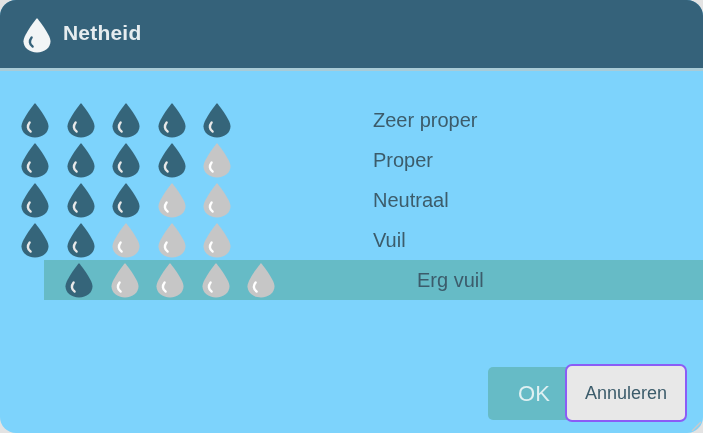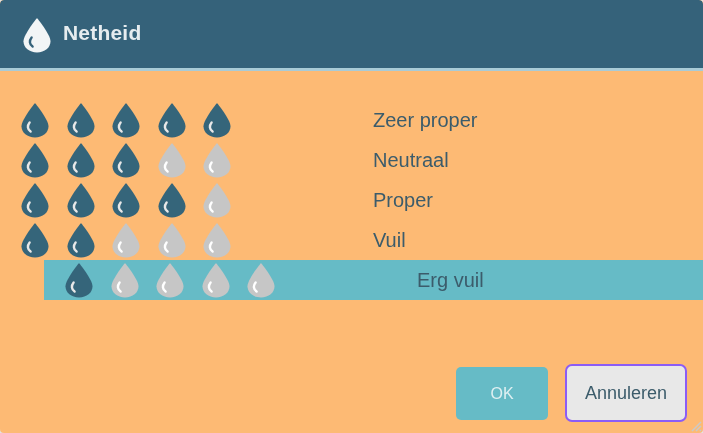--- a/index.html
+++ b/index.html
@@ -10,22 +10,22 @@
     overflow: hidden;
     background: #e3e3e3;
     font-family: "Liberation Sans", sans-serif;
   }
 
   #dialog-window {
     position: absolute;
     left: 0; top: 0;
     width: 703px;
     height: 433px;
-    background: #fdba74;
-    border-radius: 4px;
+    background: #7dd3fc;
+    border-radius: 16px;
     overflow: hidden;
   }
 
   
   #title-bar {
     position: absolute;
     left: 0; top: 0;
     width: 703px;
     height: 68px;
     background: #35627a;
@@ -102,27 +102,27 @@
 
   
   #button-bar {
     position: absolute;
     left: 0; top: 360px;
     width: 703px;
     height: 73px;
   }
   #ok-button {
     position: absolute;
-    left: 456px; top: 7px;
+    left: 488px; top: 7px;
     width: 92px; height: 53px;
     background: #66bbc6;
     border: none;
     border-radius: 5px;
     color: #dff0f2;
-    font-size: 16px;
+    font-size: 22px;
     font-family: "Liberation Sans", sans-serif;
     cursor: pointer;
   }
   #cancel-button {
     position: absolute;
     left: 565px; top: 4px;
     width: 122px; height: 58px;
     background: #e8e8e8;
     border: 2px solid #8b5cf6;
     border-radius: 7px;
@@ -208,69 +208,69 @@
               </svg>
             </span>
             <span class="droplet-cell">
               <svg class="drop" viewBox="0 0 30 36">
                 <path d="M15 1 C15 1 28.5 17.5 28.5 24.3 C28.5 30.9 22.6 35.4 15 35.4 C7.4 35.4 1.5 30.9 1.5 24.3 C1.5 17.5 15 1 15 1 Z" fill="#35657a"></path>
                 <path d="M9.6 20.4 C7.0 23.6 7.4 27.6 10.6 29.6" fill="none" stroke="#e8e8e8" stroke-width="2.4" stroke-linecap="round"></path>
               </svg>
             </span>
             <span class="droplet-cell">
               <svg class="drop" viewBox="0 0 30 36">
+                <path d="M15 1 C15 1 28.5 17.5 28.5 24.3 C28.5 30.9 22.6 35.4 15 35.4 C7.4 35.4 1.5 30.9 1.5 24.3 C1.5 17.5 15 1 15 1 Z" fill="#35657a"></path>
+                <path d="M9.6 20.4 C7.0 23.6 7.4 27.6 10.6 29.6" fill="none" stroke="#e8e8e8" stroke-width="2.4" stroke-linecap="round"></path>
+              </svg>
+            </span>
+            <span class="droplet-cell">
+              <svg class="drop" viewBox="0 0 30 36">
+                <path d="M15 1 C15 1 28.5 17.5 28.5 24.3 C28.5 30.9 22.6 35.4 15 35.4 C7.4 35.4 1.5 30.9 1.5 24.3 C1.5 17.5 15 1 15 1 Z" fill="#c6c6c6"></path>
+                <path d="M9.6 20.4 C7.0 23.6 7.4 27.6 10.6 29.6" fill="none" stroke="#ffffff" stroke-width="2.4" stroke-linecap="round"></path>
+              </svg>
+            </span>
+          </div>
+          <span class="option-label">Proper</span>
+        </div>
+      </div>
+      <div class="option-row">
+        <div class="row-inner">
+          <div class="droplets">
+            <span class="droplet-cell">
+              <svg class="drop" viewBox="0 0 30 36">
+                <path d="M15 1 C15 1 28.5 17.5 28.5 24.3 C28.5 30.9 22.6 35.4 15 35.4 C7.4 35.4 1.5 30.9 1.5 24.3 C1.5 17.5 15 1 15 1 Z" fill="#35657a"></path>
+                <path d="M9.6 20.4 C7.0 23.6 7.4 27.6 10.6 29.6" fill="none" stroke="#e8e8e8" stroke-width="2.4" stroke-linecap="round"></path>
+              </svg>
+            </span>
+            <span class="droplet-cell">
+              <svg class="drop" viewBox="0 0 30 36">
+                <path d="M15 1 C15 1 28.5 17.5 28.5 24.3 C28.5 30.9 22.6 35.4 15 35.4 C7.4 35.4 1.5 30.9 1.5 24.3 C1.5 17.5 15 1 15 1 Z" fill="#35657a"></path>
+                <path d="M9.6 20.4 C7.0 23.6 7.4 27.6 10.6 29.6" fill="none" stroke="#e8e8e8" stroke-width="2.4" stroke-linecap="round"></path>
+              </svg>
+            </span>
+            <span class="droplet-cell">
+              <svg class="drop" viewBox="0 0 30 36">
+                <path d="M15 1 C15 1 28.5 17.5 28.5 24.3 C28.5 30.9 22.6 35.4 15 35.4 C7.4 35.4 1.5 30.9 1.5 24.3 C1.5 17.5 15 1 15 1 Z" fill="#35657a"></path>
+                <path d="M9.6 20.4 C7.0 23.6 7.4 27.6 10.6 29.6" fill="none" stroke="#e8e8e8" stroke-width="2.4" stroke-linecap="round"></path>
+              </svg>
+            </span>
+            <span class="droplet-cell">
+              <svg class="drop" viewBox="0 0 30 36">
                 <path d="M15 1 C15 1 28.5 17.5 28.5 24.3 C28.5 30.9 22.6 35.4 15 35.4 C7.4 35.4 1.5 30.9 1.5 24.3 C1.5 17.5 15 1 15 1 Z" fill="#c6c6c6"></path>
                 <path d="M9.6 20.4 C7.0 23.6 7.4 27.6 10.6 29.6" fill="none" stroke="#ffffff" stroke-width="2.4" stroke-linecap="round"></path>
               </svg>
             </span>
             <span class="droplet-cell">
               <svg class="drop" viewBox="0 0 30 36">
                 <path d="M15 1 C15 1 28.5 17.5 28.5 24.3 C28.5 30.9 22.6 35.4 15 35.4 C7.4 35.4 1.5 30.9 1.5 24.3 C1.5 17.5 15 1 15 1 Z" fill="#c6c6c6"></path>
                 <path d="M9.6 20.4 C7.0 23.6 7.4 27.6 10.6 29.6" fill="none" stroke="#ffffff" stroke-width="2.4" stroke-linecap="round"></path>
               </svg>
             </span>
           </div>
           <span class="option-label">Neutraal</span>
-        </div>
-      </div>
-      <div class="option-row">
-        <div class="row-inner">
-          <div class="droplets">
-            <span class="droplet-cell">
-              <svg class="drop" viewBox="0 0 30 36">
-                <path d="M15 1 C15 1 28.5 17.5 28.5 24.3 C28.5 30.9 22.6 35.4 15 35.4 C7.4 35.4 1.5 30.9 1.5 24.3 C1.5 17.5 15 1 15 1 Z" fill="#35657a"></path>
-                <path d="M9.6 20.4 C7.0 23.6 7.4 27.6 10.6 29.6" fill="none" stroke="#e8e8e8" stroke-width="2.4" stroke-linecap="round"></path>
-              </svg>
-            </span>
-            <span class="droplet-cell">
-              <svg class="drop" viewBox="0 0 30 36">
-                <path d="M15 1 C15 1 28.5 17.5 28.5 24.3 C28.5 30.9 22.6 35.4 15 35.4 C7.4 35.4 1.5 30.9 1.5 24.3 C1.5 17.5 15 1 15 1 Z" fill="#35657a"></path>
-                <path d="M9.6 20.4 C7.0 23.6 7.4 27.6 10.6 29.6" fill="none" stroke="#e8e8e8" stroke-width="2.4" stroke-linecap="round"></path>
-              </svg>
-            </span>
-            <span class="droplet-cell">
-              <svg class="drop" viewBox="0 0 30 36">
-                <path d="M15 1 C15 1 28.5 17.5 28.5 24.3 C28.5 30.9 22.6 35.4 15 35.4 C7.4 35.4 1.5 30.9 1.5 24.3 C1.5 17.5 15 1 15 1 Z" fill="#35657a"></path>
-                <path d="M9.6 20.4 C7.0 23.6 7.4 27.6 10.6 29.6" fill="none" stroke="#e8e8e8" stroke-width="2.4" stroke-linecap="round"></path>
-              </svg>
-            </span>
-            <span class="droplet-cell">
-              <svg class="drop" viewBox="0 0 30 36">
-                <path d="M15 1 C15 1 28.5 17.5 28.5 24.3 C28.5 30.9 22.6 35.4 15 35.4 C7.4 35.4 1.5 30.9 1.5 24.3 C1.5 17.5 15 1 15 1 Z" fill="#35657a"></path>
-                <path d="M9.6 20.4 C7.0 23.6 7.4 27.6 10.6 29.6" fill="none" stroke="#e8e8e8" stroke-width="2.4" stroke-linecap="round"></path>
-              </svg>
-            </span>
-            <span class="droplet-cell">
-              <svg class="drop" viewBox="0 0 30 36">
-                <path d="M15 1 C15 1 28.5 17.5 28.5 24.3 C28.5 30.9 22.6 35.4 15 35.4 C7.4 35.4 1.5 30.9 1.5 24.3 C1.5 17.5 15 1 15 1 Z" fill="#c6c6c6"></path>
-                <path d="M9.6 20.4 C7.0 23.6 7.4 27.6 10.6 29.6" fill="none" stroke="#ffffff" stroke-width="2.4" stroke-linecap="round"></path>
-              </svg>
-            </span>
-          </div>
-          <span class="option-label">Proper</span>
         </div>
       </div>
       <div class="option-row">
         <div class="row-inner">
           <div class="droplets">
             <span class="droplet-cell">
               <svg class="drop" viewBox="0 0 30 36">
                 <path d="M15 1 C15 1 28.5 17.5 28.5 24.3 C28.5 30.9 22.6 35.4 15 35.4 C7.4 35.4 1.5 30.9 1.5 24.3 C1.5 17.5 15 1 15 1 Z" fill="#35657a"></path>
                 <path d="M9.6 20.4 C7.0 23.6 7.4 27.6 10.6 29.6" fill="none" stroke="#e8e8e8" stroke-width="2.4" stroke-linecap="round"></path>
               </svg>

